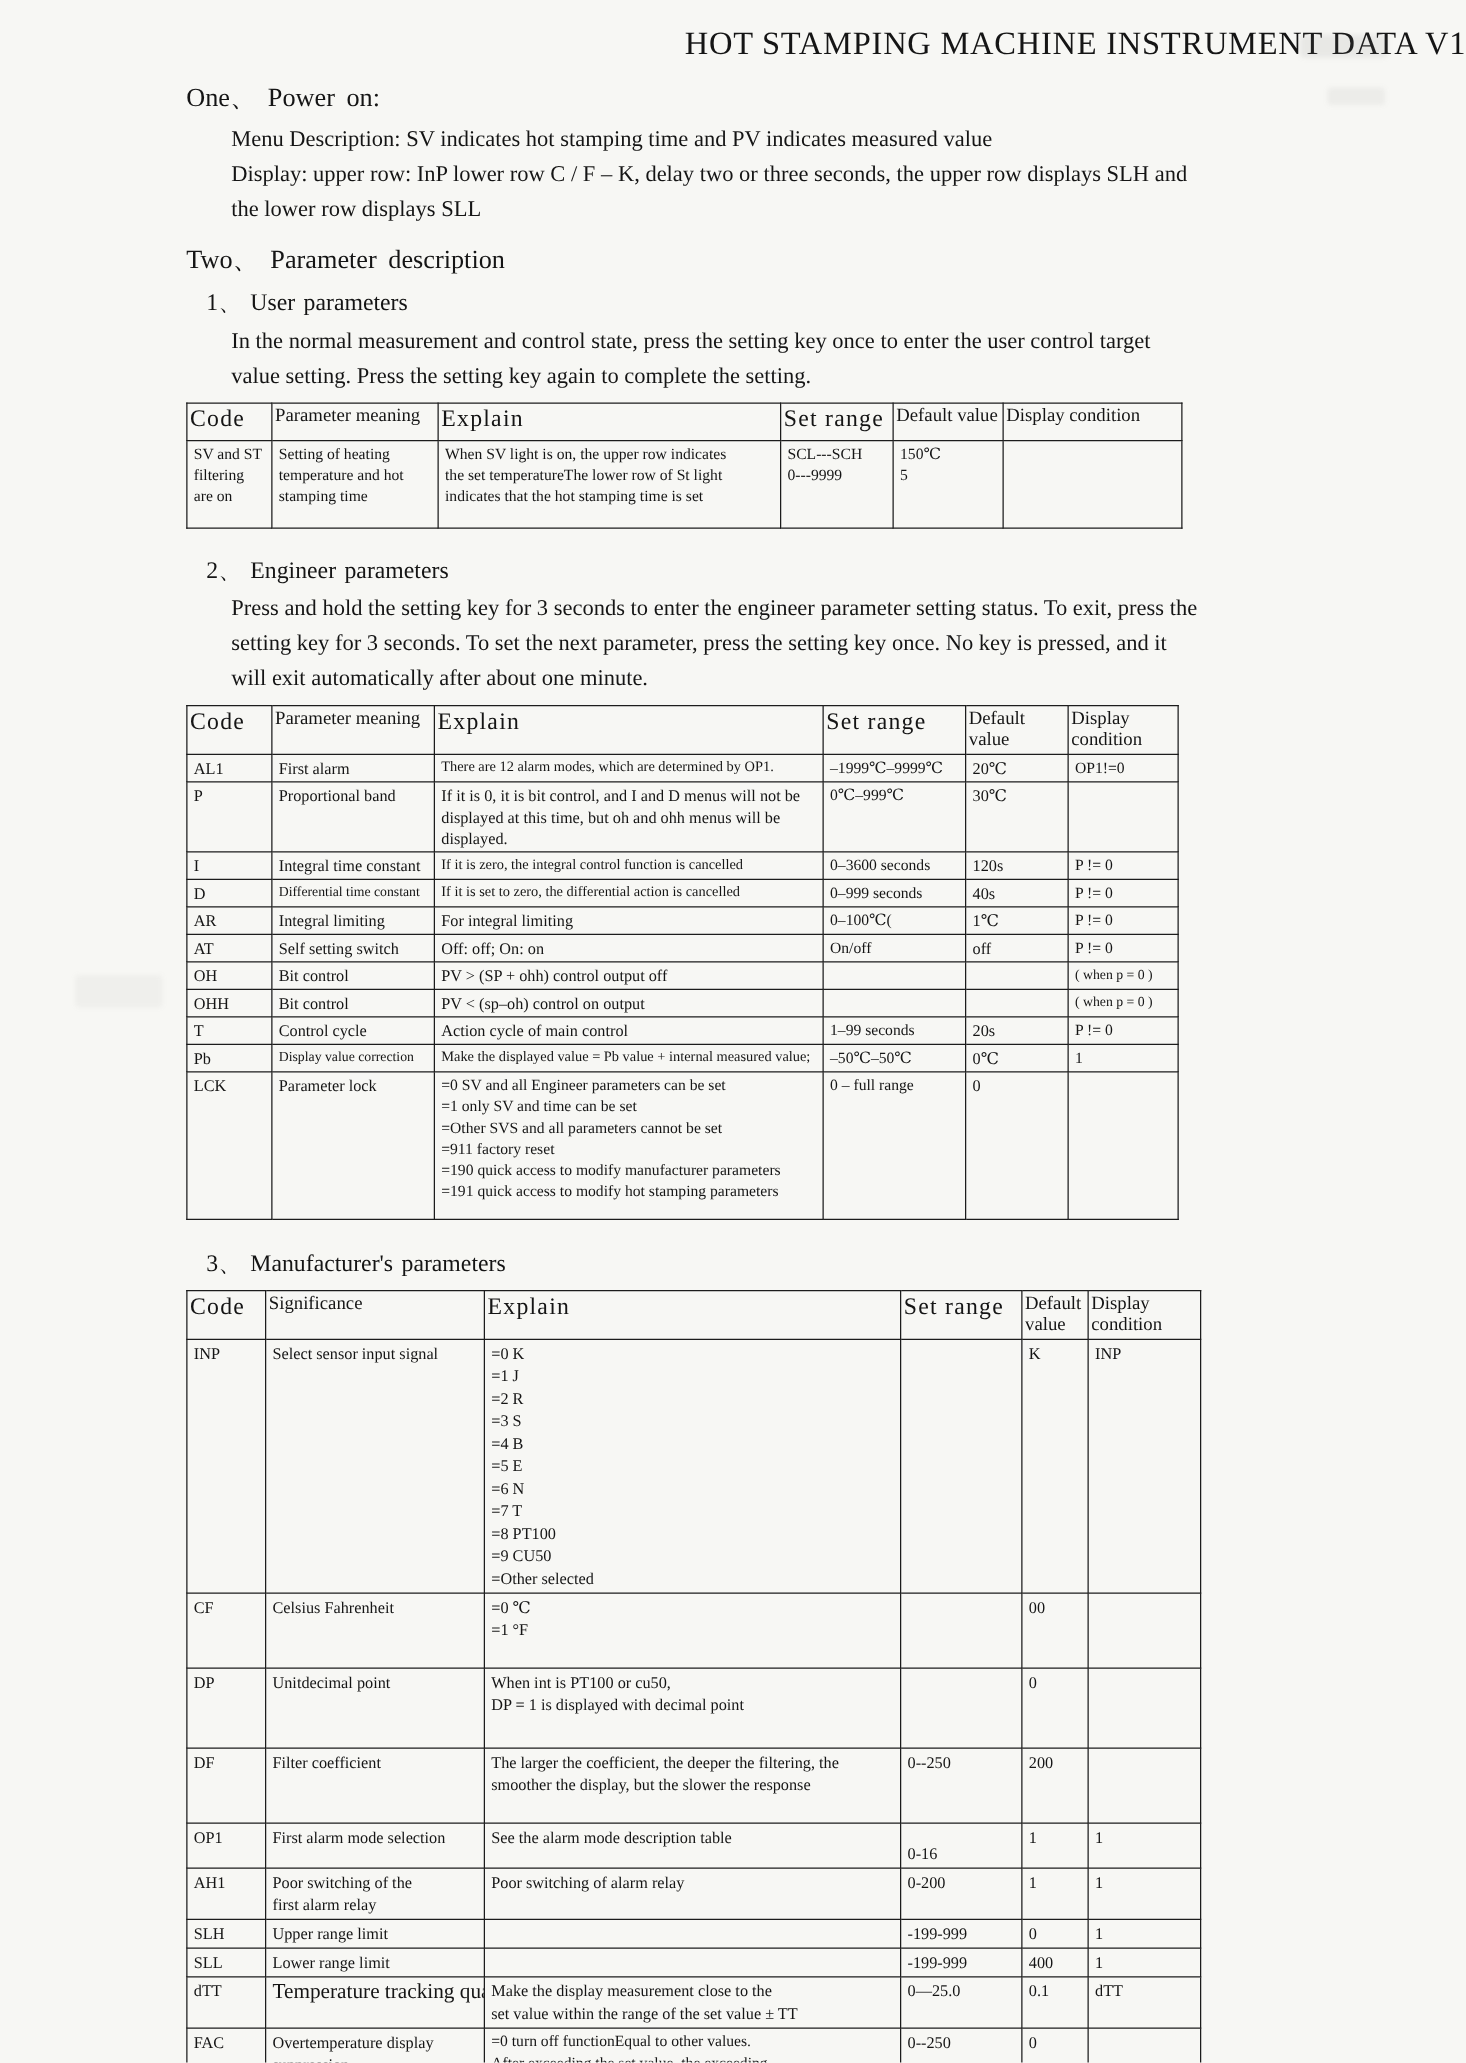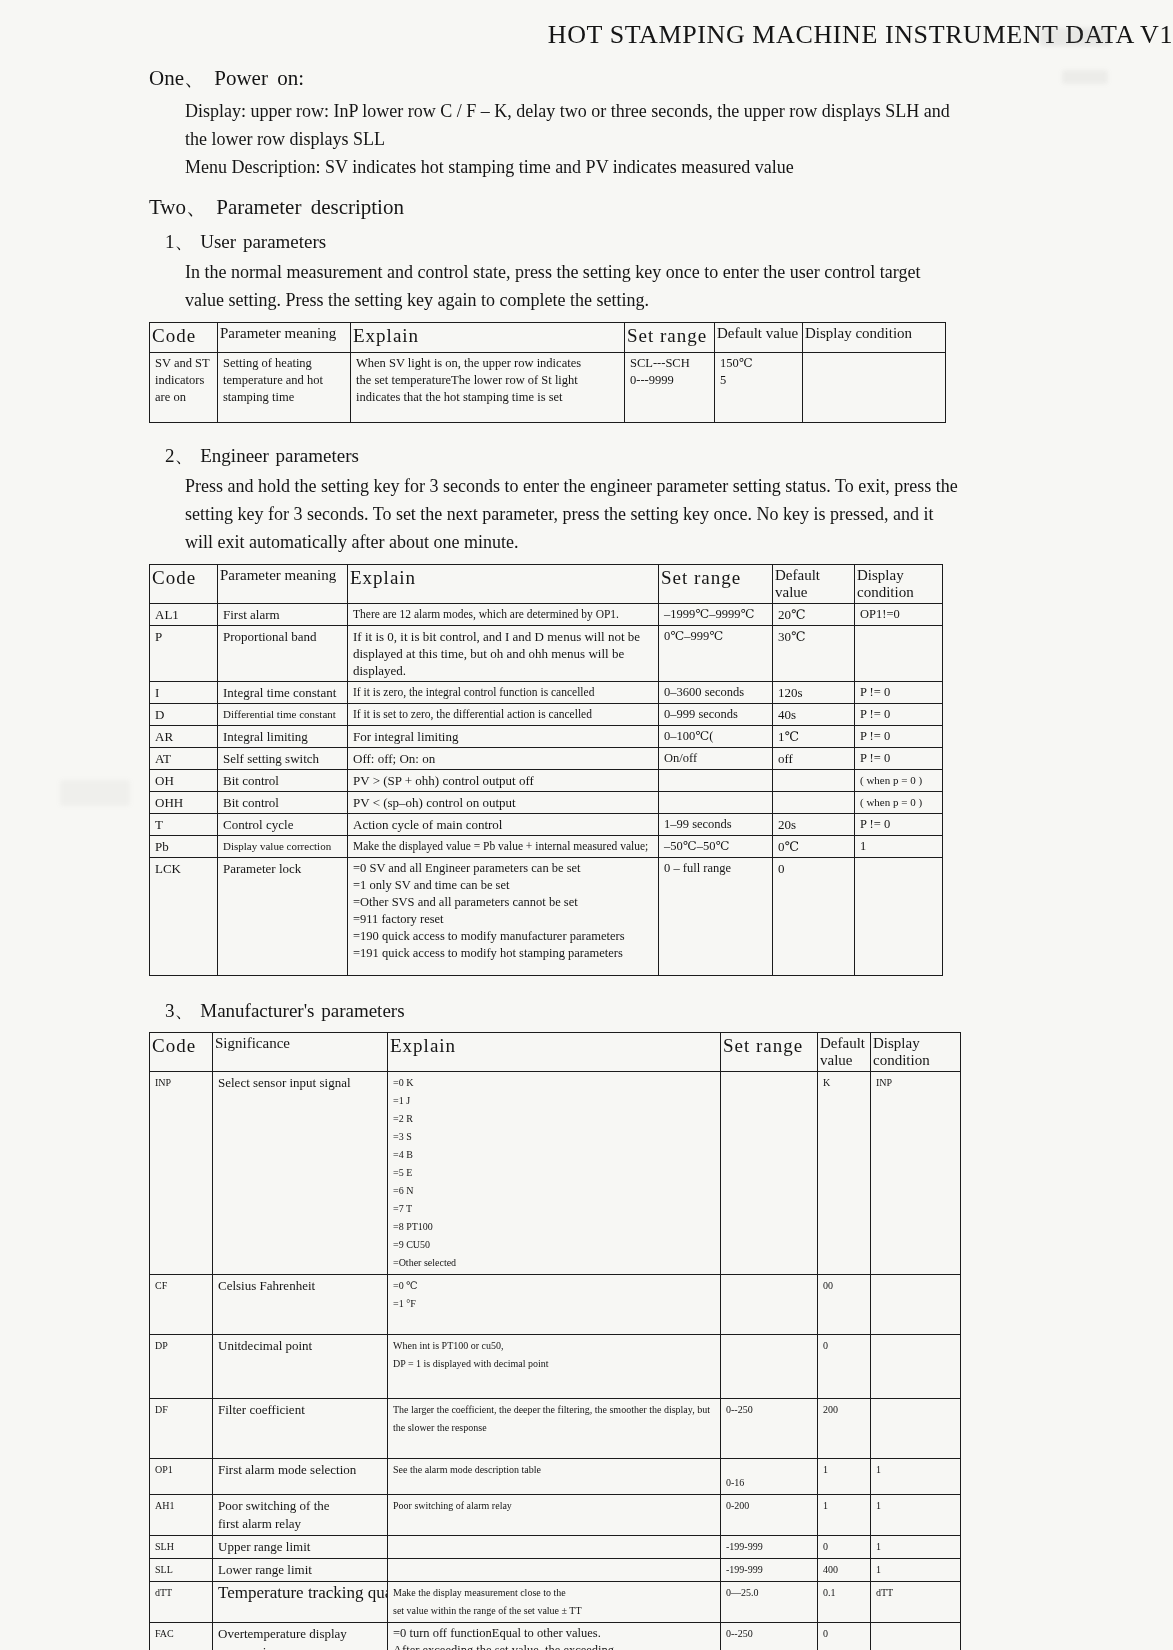--- a/index.html
+++ b/index.html
@@ -44,21 +44,21 @@
   .tbl-eng tr.row-p { height:52px; }
   .tbl-eng tr.row-lck { height:118px; }
   .tbl-eng td:nth-child(4) { font-size:12.5px; }
   .tbl-eng td:nth-child(6) { font-size:12.5px; }
   .tbl-eng td.nw { white-space:nowrap; font-size:11.5px; }
   .tbl-eng td.cond { font-size:11px; white-space:nowrap; }
   .tbl-eng td.sm { font-size:12.5px; }
 
   
   .tbl-man { width:811px; margin-top:5px; }
-  .tbl-man td { font-size:10px; line-height:18px; }
+  .tbl-man td { font-size:13px; line-height:18px; }
   .tbl-man thead tr { height:34px; }
   .tbl-man td:nth-child(2) { font-size:13px; }
   .tbl-man td.cond2 { font-size:17px; white-space:nowrap; }
   .tbl-man tr.row-cf  { height:60px; }
   .tbl-man tr.row-dp  { height:64px; }
   .tbl-man tr.row-df  { height:60px; }
   .tbl-man tr.row-op1 { height:36px; }
   .tbl-man tr.row-ah1 { height:34px; }
   .tbl-man tr.row-slh { height:20px; }
   .tbl-man tr.row-sll { height:20px; }
@@ -72,22 +72,22 @@
 <div class="page">
   <div class="smudge s1"></div>
   <div class="smudge s2"></div>
   <div class="smudge s3"></div>
 
   <h1 class="title">HOT STAMPING MACHINE INSTRUMENT DATA V1</h1>
 
   <div class="content">
 
     <div class="h-one">One、 Power on:</div>
+    <p class="para">Menu Description: SV indicates hot stamping time and PV indicates measured value</p>
     <p class="para">Display: upper row: InP lower row C / F – K, delay two or three seconds, the upper row displays SLH and the lower row displays SLL</p>
-    <p class="para">Menu Description: SV indicates hot stamping time and PV indicates measured value</p>
 
     <div class="h-two">Two、 Parameter description</div>
 
     <div class="h-sub">1、 User parameters</div>
     <p class="para">In the normal measurement and control state, press the setting key once to enter the user control target value setting. Press the setting key again to complete the setting.</p>
 
     <table class="tbl tbl-user">
       <colgroup>
           <col style="width:68px">
           <col style="width:133px">
@@ -102,21 +102,21 @@
           <th class="th-sm">Parameter meaning</th>
           <th class="th-big">Explain</th>
           <th class="th-big">Set range</th>
           <th class="th-sm">Default value</th>
           <th class="th-sm">Display condition</th>
         </tr>
       </thead>
       <tbody>
         <tr>
           <td>SV and ST
-indicators
+filtering
 are on</td>
           <td>Setting of heating
 temperature and hot
 stamping time</td>
           <td>When SV light is on, the upper row indicates
 the set temperatureThe lower row of St light
 indicates that the hot stamping time is set</td>
           <td>SCL---SCH
 0---9999</td>
           <td>150℃

